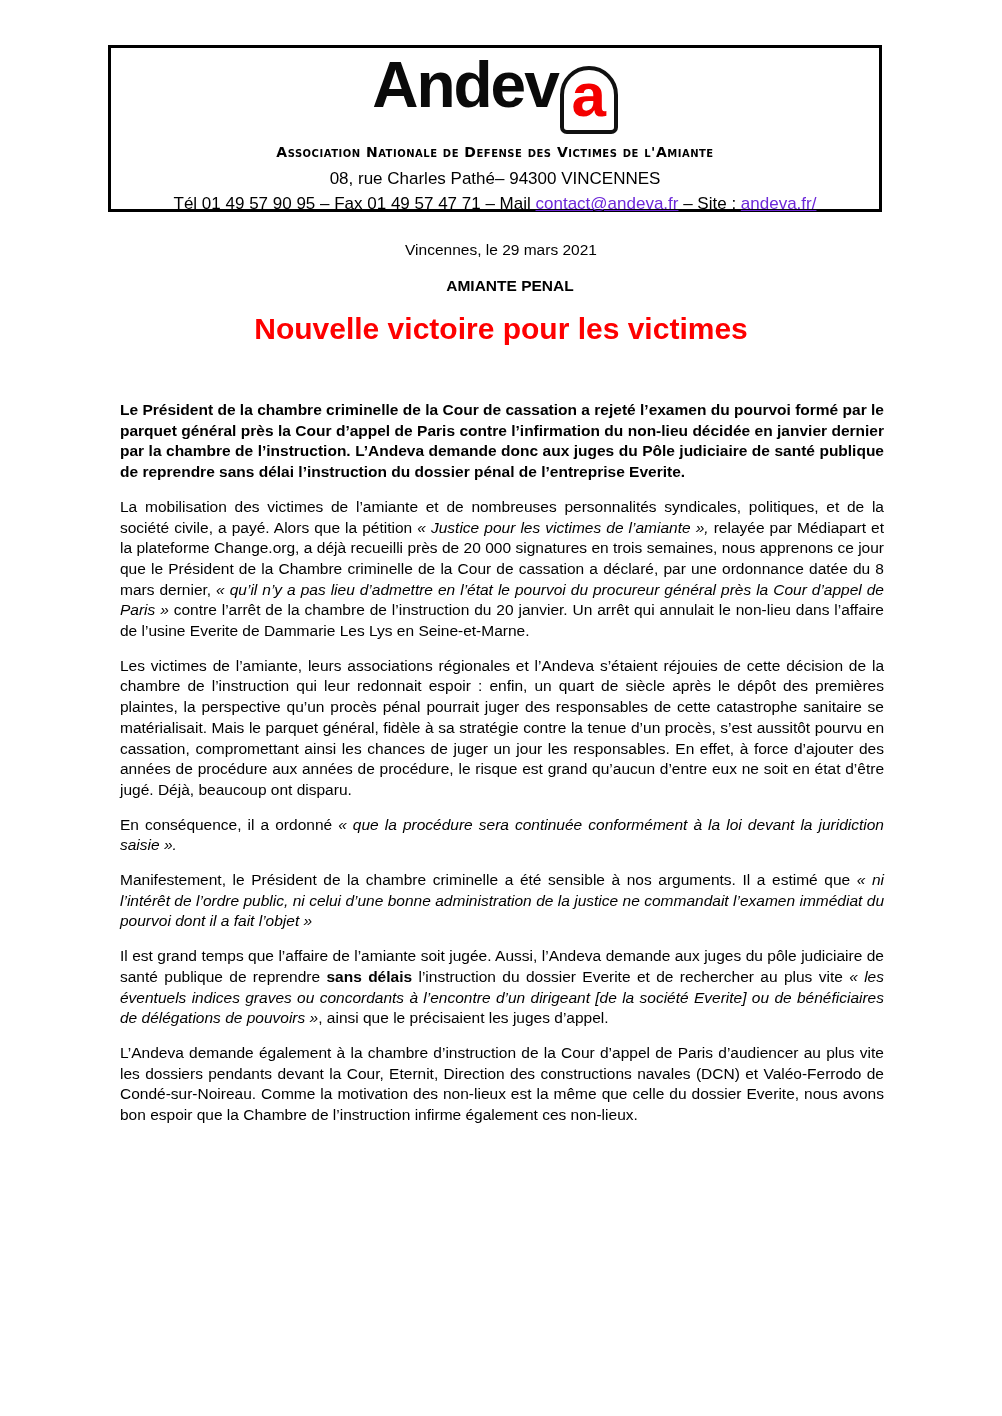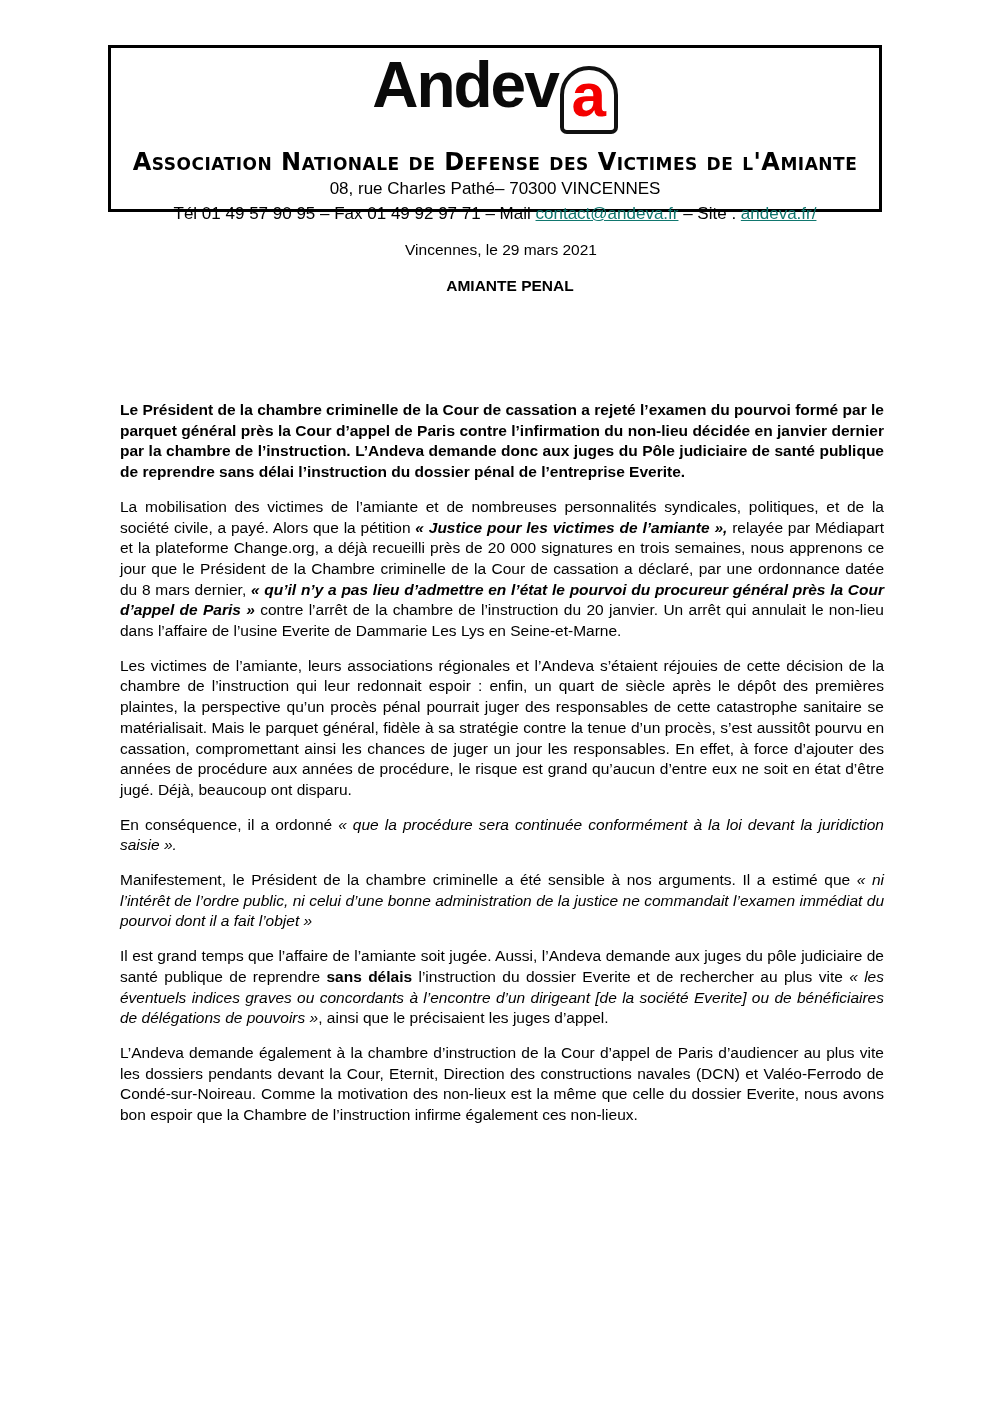--- a/index.html
+++ b/index.html
@@ -49,40 +49,40 @@
   .logo-a {
     color: #f40000;
     font-weight: bold;
     font-size: 62px;
     line-height: 1;
     letter-spacing: 0;
     position: relative;
     top: -5px;
   }
   .assoc {
-    margin-top: 16px;
+    margin-top: 6px;
     font-family: "DejaVu Sans", sans-serif;
     font-variant: small-caps;
     font-weight: bold;
-    font-size: 24px;
+    font-size: 14px;
     line-height: 24px;
     letter-spacing: 0.5px;
   }
   .addr {
     margin-top: 4px;
     font-size: 17px;
     line-height: 21px;
   }
   .contact {
     margin-top: 4px;
     font-size: 17px;
     line-height: 21px;
   }
   .link {
-    color: #0f766e;
+    color: #6d28d9;
     text-decoration: underline;
     cursor: pointer;
   }
   .titleblock {
     position: absolute;
     left: 0;
     top: 240px;
     width: 100%;
     text-align: center;
   }
@@ -114,39 +114,40 @@
   }
   .para {
     font-size: 15.5px;
     line-height: 20.7px;
     text-align: justify;
     margin: 0 0 14px 0;
   }
   .para.bold { font-weight: bold; }
   .para span.b { font-weight: bold; }
   .para span.i { font-style: italic; }
-  .para span.bi { font-weight: bold; font-style: italic; }
+  .para span.bi { font-weight: normal; font-style: italic; }
 </style>
 </head>
 <body>
 
 <div class="page">
 
   <div class="header-box">
     <div class="logo"><span class="logo-black">Andev</span><span class="logo-a-box">
           <span class="logo-a">a</span>
         </span></div>
     <div class="assoc">Association Nationale de Defense des Victimes de l'Amiante</div>
-    <div class="addr">08, rue Charles Pathé– 70300 VINCENNES</div>
-    <div class="contact"><span>Tél 01 49 57 90 95 – Fax 01 49 92 97 71 – Mail </span><a class="link">contact@andeva.fr</a><span> – Site : </span><a class="link">andeva.fr/</a></div>
+    <div class="addr">08, rue Charles Pathé– 94300 VINCENNES</div>
+    <div class="contact"><span>Tél 01 49 57 90 95 – Fax 01 49 57 47 71 – Mail </span><a class="link">contact@andeva.fr</a><span> – Site : </span><a class="link">andeva.fr/</a></div>
   </div>
 
   <div class="titleblock">
     <div class="date-line">Vincennes, le 29 mars 2021</div>
     <div class="kicker">AMIANTE PENAL</div>
+    <h1 class="doc-title">Nouvelle victoire pour les victimes</h1>
   </div>
 
   <div class="body-text">
       <p class="para bold"><span class="b">Le Président de la chambre criminelle de la Cour de cassation a rejeté l’examen du pourvoi formé par le parquet général près la Cour d’appel de Paris contre l’infirmation du non-lieu décidée en janvier dernier par la chambre de l’instruction. L’Andeva demande donc aux juges du Pôle judiciaire de santé publique de reprendre sans délai l’instruction du dossier pénal de l’entreprise Everite.</span></p>
       <p class="para"><span>La mobilisation des victimes de l’amiante et de nombreuses personnalités syndicales, politiques, et de la société civile, a payé. Alors que la pétition </span><span class="bi">« Justice pour les victimes de l’amiante », </span><span>relayée par Médiapart et la plateforme Change.org, a déjà recueilli près de 20 000 signatures en trois semaines, nous apprenons ce jour que le Président de la Chambre criminelle de la Cour de cassation a déclaré, par une ordonnance datée du 8 mars dernier, </span><span class="bi">« qu’il n’y a pas lieu d’admettre en l’état le pourvoi du procureur général près la Cour d’appel de Paris » </span><span>contre l’arrêt de la chambre de l’instruction du 20 janvier. Un arrêt qui annulait le non-lieu dans l’affaire de l’usine Everite de Dammarie Les Lys en Seine-et-Marne.</span></p>
       <p class="para"><span>Les victimes de l’amiante, leurs associations régionales et l’Andeva s’étaient réjouies de cette décision de la chambre de l’instruction qui leur redonnait espoir : enfin, un quart de siècle après le dépôt des premières plaintes, la perspective qu’un procès pénal pourrait juger des responsables de cette catastrophe sanitaire se matérialisait. Mais le parquet général, fidèle à sa stratégie contre la tenue d’un procès, s’est aussitôt pourvu en cassation, compromettant ainsi les chances de juger un jour les responsables. En effet, à force d’ajouter des années de procédure aux années de procédure, le risque est grand qu’aucun d’entre eux ne soit en état d’être jugé. Déjà, beaucoup ont disparu.</span></p>
       <p class="para"><span>En conséquence, il a ordonné </span><span class="i">« que la procédure sera continuée conformément à la loi devant la juridiction saisie ».</span></p>
       <p class="para"><span>Manifestement, le Président de la chambre criminelle a été sensible à nos arguments. Il a estimé que </span><span class="i">« ni l’intérêt de l’ordre public, ni celui d’une bonne administration de la justice ne commandait l’examen immédiat du pourvoi dont il a fait l’objet »</span></p>
       <p class="para"><span>Il est grand temps que l’affaire de l’amiante soit jugée. Aussi, l’Andeva demande aux juges du pôle judiciaire de santé publique de reprendre </span><span class="b">sans délais</span><span> l’instruction du dossier Everite et de rechercher au plus vite </span><span class="i">« les éventuels indices graves ou concordants à l’encontre d’un dirigeant [de la société Everite] ou de bénéficiaires de délégations de pouvoirs »</span><span>, ainsi que le précisaient les juges d’appel.</span></p>
       <p class="para"><span>L’Andeva demande également à la chambre d’instruction de la Cour d’appel de Paris d’audiencer au plus vite les dossiers pendants devant la Cour, Eternit, Direction des constructions navales (DCN) et Valéo-Ferrodo de Condé-sur-Noireau. Comme la motivation des non-lieux est la même que celle du dossier Everite, nous avons bon espoir que la Chambre de l’instruction infirme également ces non-lieux.</span></p>

